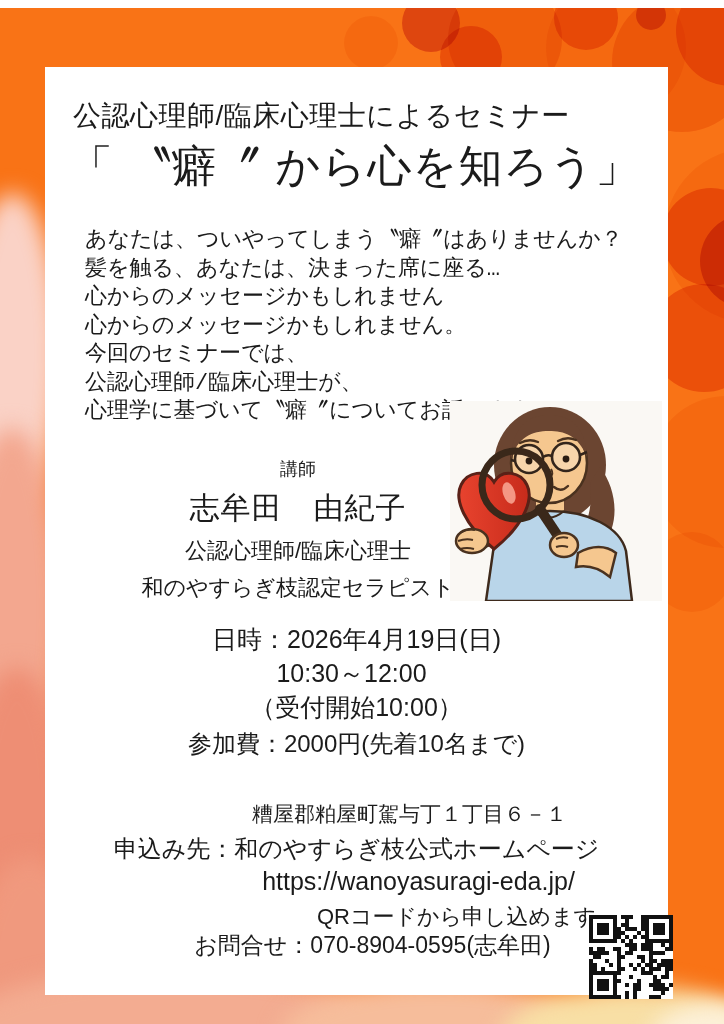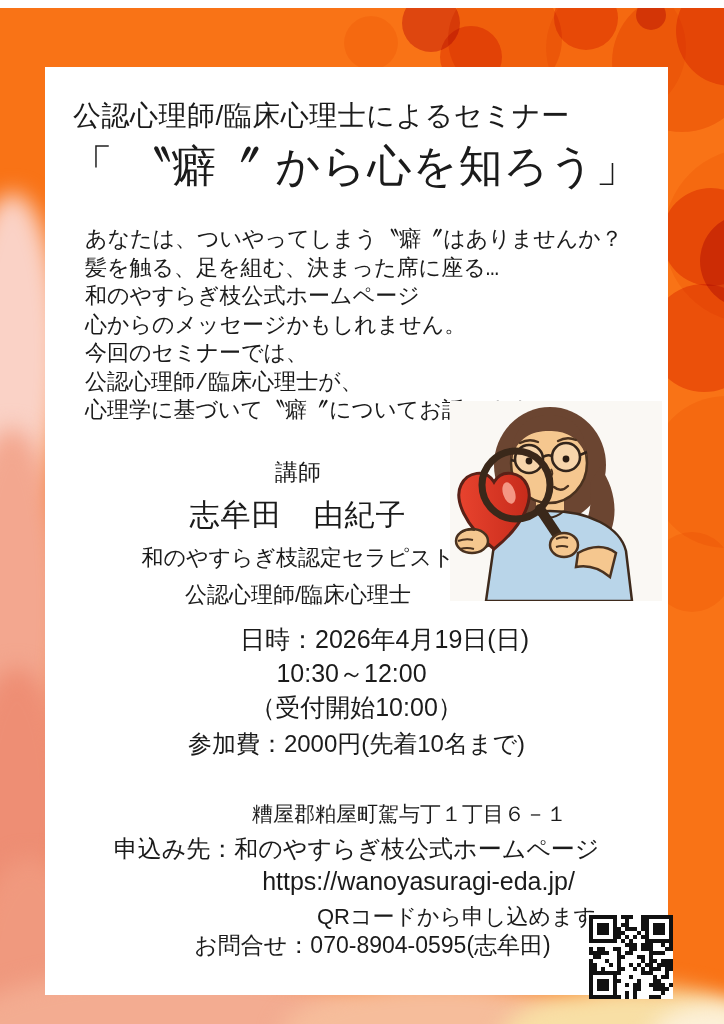--- a/index.html
+++ b/index.html
@@ -10,26 +10,26 @@
   .deco-circle{position:absolute;border-radius:50%;mix-blend-mode:multiply;opacity:.92;}
   
   .wc{position:absolute;border-radius:50%;filter:blur(11px);}
   
   .card{position:absolute;left:45px;top:59px;width:623px;height:928px;background:#ffffff;}
   .subtitle{position:absolute;left:28px;top:30px;font-size:28px;letter-spacing:.5px;white-space:nowrap;}
   .title{position:absolute;left:24px;top:70px;font-size:44px;font-weight:500;letter-spacing:1px;white-space:nowrap;}
   .intro{position:absolute;left:40px;top:160px;font-size:22px;line-height:28.5px;font-family:Liberation Mono, monospace;}
   .intro p{margin:0;white-space:nowrap;}
   .lecturer{position:absolute;left:0;top:390px;width:506px;text-align:center;}
-  .lecturer .h{font-size:23px;margin:0;}
+  .lecturer .h{font-size:18px;margin:0;}
   .lecturer .name{font-size:30px;margin:7px 0 0 0;letter-spacing:1px;}
   .lecturer .cred{font-size:22px;margin:7px 0 0 0;}
   .illus{position:absolute;left:405px;top:334px;width:212px;height:200px;}
   .detail{position:absolute;left:0;width:623px;text-align:center;margin:0;white-space:nowrap;}
-  .d-datetime{top:556px;font-size:25px;padding-left:28px;}
+  .d-datetime{top:556px;font-size:25px;}
   .d-time{top:590px;font-size:25px;transform:translateX(-5px);}
   .d-reception{top:624px;font-size:25px;text-align:center;}
   .d-fee{top:661px;font-size:24px;}
   .d-place{top:700px;font-size:25px;transform:translateX(13px);}
   .d-address{top:733px;font-size:21px;transform:translateX(53px);}
   .d-apply{top:766px;font-size:24px;}
   .d-url{top:800px;font-size:25px;transform:translateX(62px);}
   .d-qrnote{top:835px;font-size:22px;transform:translateX(100px);}
   .d-contact{top:863px;font-size:23px;transform:translateX(16px);}
   .qr{position:absolute;left:544px;top:848px;width:84px;height:84px;background:#fff;}
@@ -69,33 +69,33 @@
     <div class="wc" style="left:648px;top:995px;width:130px;height:85px;background:#FCF0D8;"></div>
   </div>
 
   <div class="card">
 
     <div class="subtitle">公認心理師/臨床心理士によるセミナー</div>
     <h1 class="title" style="margin:0;">「 〝癖〞 から心を知ろう」</h1>
 
     <div class="intro">
       <p>あなたは、ついやってしまう〝癖〞はありませんか？</p>
-      <p>髪を触る、足を組む、決まった席に座る…</p>
-      <p>和のやすらぎ枝公式ホームページ</p>
+      <p>髪を触る、あなたは、決まった席に座る…</p>
+      <p>心からのメッセージかもしれません</p>
       <p>心からのメッセージかもしれません。</p>
       <p>今回のセミナーでは、</p>
       <p>公認心理師/臨床心理士が、</p>
       <p>心理学に基づいて〝癖〞についてお話します。</p>
     </div>
 
     <div class="lecturer">
       <p class="h">講師</p>
       <p class="name">志牟田　由紀子</p>
+      <p class="cred">公認心理師/臨床心理士</p>
       <p class="cred">和のやすらぎ枝認定セラピスト</p>
-      <p class="cred">公認心理師/臨床心理士</p>
     </div>
 
     <svg class="illus" viewBox="0 0 212 200" xmlns="http://www.w3.org/2000/svg">
       <defs>
         <linearGradient id="hg" x1="0" y1="0" x2="1" y2="0">
           <stop offset="0" stop-color="#E8432E"></stop>
             <stop offset="1" stop-color="#C72B1B"></stop>
         </linearGradient>
       </defs>
       <rect width="212" height="200" fill="#FAF8F4"></rect>

